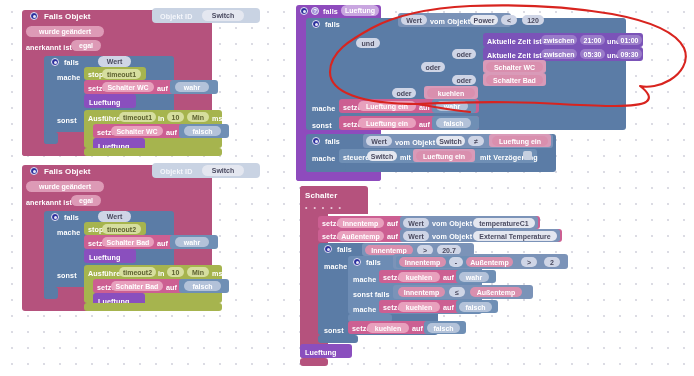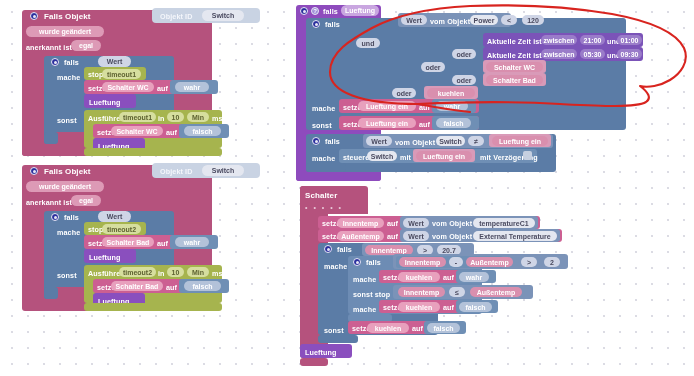--- a/index.html
+++ b/index.html
@@ -333,21 +333,21 @@
   <div class="fld pale" style="left:544px;top:257px;width:16px;height:10px;">2</div>
 
   <span class="lbl" style="left:353px;top:276px;">mache</span>
   <div class="blk c-set" style="left:379px;top:270px;width:110px;height:13px;"></div>
   <span class="lbl" style="left:383px;top:274px;">setze</span>
   <div class="fld" style="left:398px;top:272px;width:42px;height:10px;background:#e8a0bd;">kuehlen</div>
   <span class="lbl" style="left:443px;top:274px;">auf</span>
   <div class="blk" style="left:456px;top:270px;width:40px;height:13px;background:#6f8fb5;border-radius:3px;"></div>
   <div class="fld steel" style="left:459px;top:272px;width:30px;height:10px;background:#b3c2d9;">wahr</div>
 
-  <span class="lbl" style="left:353px;top:291px;">sonst stop</span>
+  <span class="lbl" style="left:353px;top:291px;">sonst falls</span>
   <div class="blk c-math" style="left:393px;top:285px;width:140px;height:14px;background:#7b93b8;"></div>
   <div class="fld" style="left:398px;top:287px;width:47px;height:10px;background:#d98fae;">Innentemp</div>
   <div class="fld pale" style="left:449px;top:287px;width:16px;height:10px;">≤</div>
   <div class="fld" style="left:470px;top:287px;width:52px;height:10px;background:#d98fae;">Außentemp</div>
 
   <span class="lbl" style="left:353px;top:306px;">mache</span>
   <div class="blk c-set" style="left:379px;top:300px;width:112px;height:13px;"></div>
   <span class="lbl" style="left:383px;top:304px;">setze</span>
   <div class="fld" style="left:398px;top:302px;width:42px;height:10px;background:#e8a0bd;">kuehlen</div>
   <span class="lbl" style="left:443px;top:304px;">auf</span>

